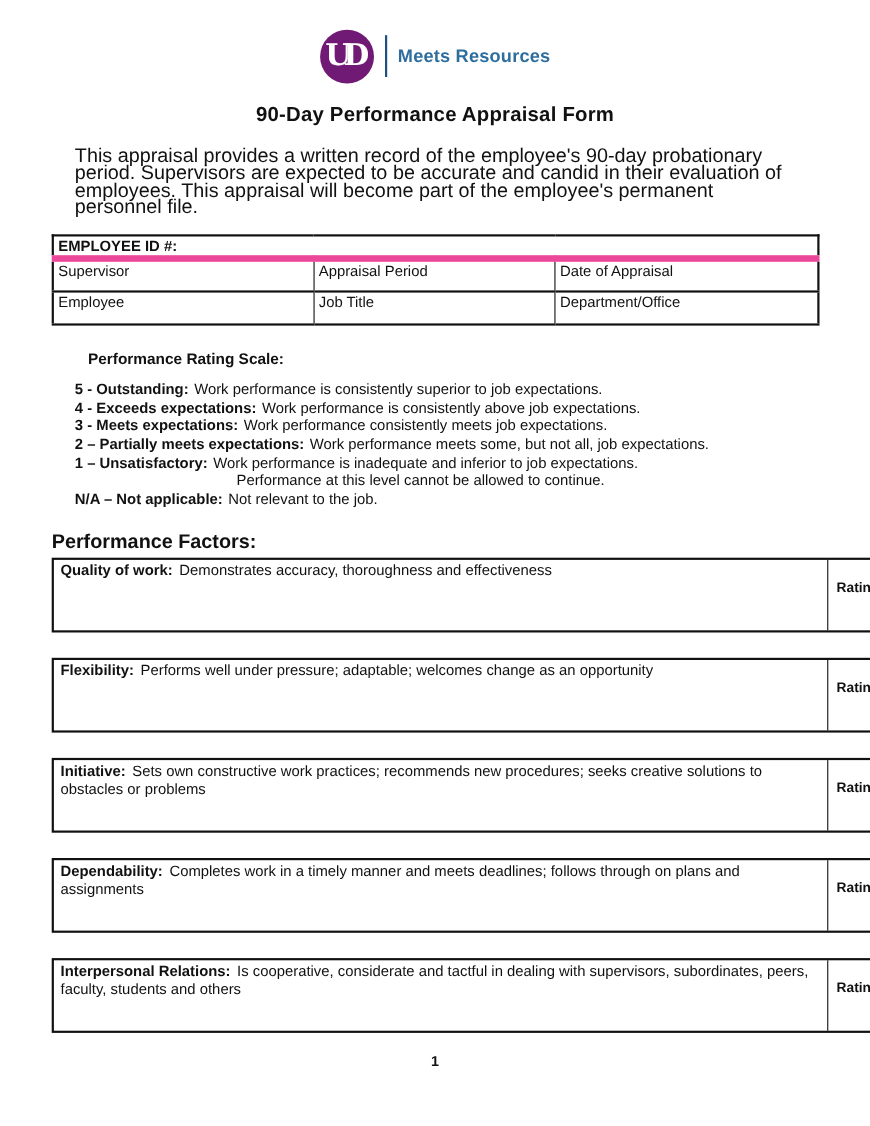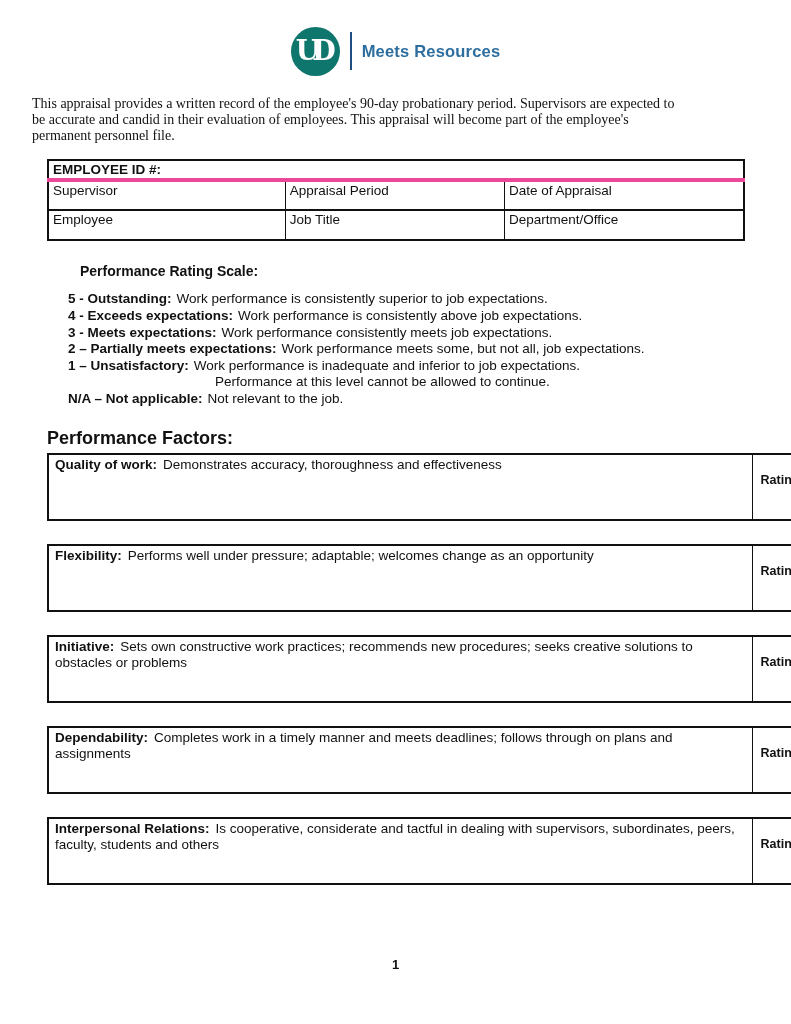--- a/index.html
+++ b/index.html
@@ -14,57 +14,57 @@
   .page { width: 791px; height: 1024px; position: relative; }
 
   
   .logo-row {
     padding-top: 25px;
     display: flex; justify-content: center; align-items: center;
     gap: 10px; height: 77px;
   }
   .logo-circle {
     width: 49px; height: 49px; border-radius: 50%;
-    background: #0f766e;
+    background: #701a75;
     display: flex; align-items: center; justify-content: center;
   }
   .logo-monogram {
     font-family: "DejaVu Serif", serif;
     color: #ffffff; font-size: 27px; font-weight: bold;
     letter-spacing: -7px; padding-right: 6px; padding-bottom: 2px;
   }
   .logo-divider { width: 2px; height: 38px; background: #1d4f82; }
   .logo-wordmark {
     color: #2e6e9e; font-size: 16.5px; font-weight: bold;
     letter-spacing: 0.2px;
   }
 
   
   .doc-title {
     text-align: center; font-size: 18.5px; font-weight: bold;
     margin-top: 16px; letter-spacing: 0.2px;
   }
   .intro {
-    width: 656px; margin: 19px auto 0 32px;
-    font-size: 14px; line-height: 15.8px; font-family: Liberation Serif, serif;
+    width: 656px; margin: 19px auto 0 68px;
+    font-size: 18px; line-height: 15.8px;
   }
 
   
   table.info {
     width: 698px; margin: 16px 0 0 47px;
     border-collapse: collapse;
     font-size: 13.5px;
   }
   table.info td {
     border: 1px solid #111111;
     vertical-align: top;
     padding: 1px 4px;
   }
   table.info { border: 2px solid #111111; }
-  table.info tr.idrow td { border-bottom: 4px solid #ec4899; font-weight: bold; height: 18px; }
+  table.info tr.idrow td { border-bottom: 6px solid #ec4899; font-weight: bold; height: 18px; }
   table.info tr.fieldrow td { height: 30px; border-bottom: 2px solid #111111; }
   table.info col.c1 { width: 238px; }
   table.info col.c2 { width: 220px; }
   table.info col.c3 { width: 240px; }
 
   
   .scale-heading {
     margin: 22px 0 0 80px;
     font-size: 14px; font-weight: bold;
   }
@@ -110,20 +110,21 @@
 <div class="page">
 
   <div class="logo-row">
     <div class="logo-circle">
       <span class="logo-monogram">UD</span>
     </div>
     <div class="logo-divider"></div>
     <span class="logo-wordmark">Meets Resources</span>
   </div>
 
+  <div class="doc-title">90-Day Performance Appraisal Form</div>
 
   <div class="intro">This appraisal provides a written record of the employee's 90-day probationary period. Supervisors are expected to be accurate and candid in their evaluation of employees.  This appraisal will become part of the employee's permanent personnel file.</div>
 
   <table class="info">
     <colgroup>
         <col class="c1">
         <col class="c2">
         <col class="c3">
       </colgroup>
     <tbody>

